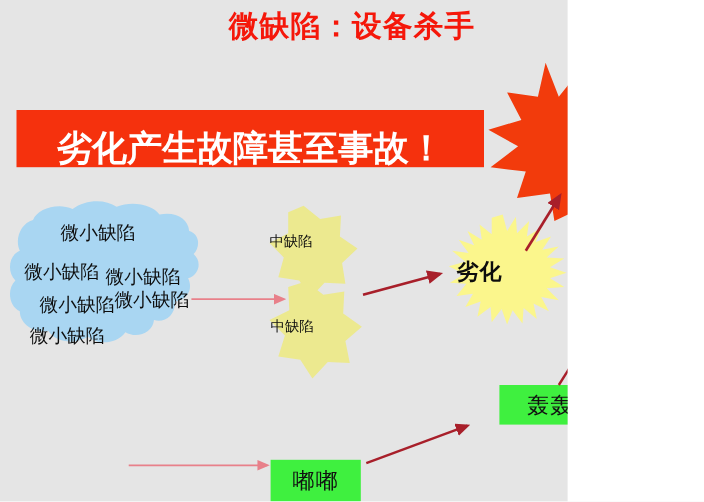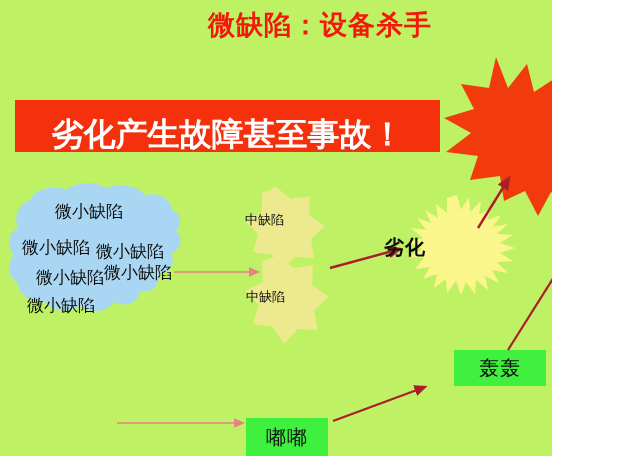--- a/index.html
+++ b/index.html
@@ -7,23 +7,22 @@
     padding: 0;
     background: #ffffff;
   }
   body {
     font-family: "DejaVu Sans", "Liberation Sans", sans-serif;
   }
   #stage {
     position: relative;
     width: 516px;
     height: 456px;
-    background: #bef264;
+    background: #e5e5e5;
     overflow: hidden;
-    padding-left: 36px;
   }
 
   
   #page-title {
     position: absolute;
     left: 0;
     top: 8px;
     width: 640px;
     text-align: center;
     font-size: 27px;
@@ -85,21 +84,21 @@
     top: 106px;
     font-size: 23px;
     font-weight: bold;
     color: #0d0d0d;
     white-space: nowrap;
     letter-spacing: 1px;
   }
   #decay-label {
     position: absolute;
     z-index: 4;
-    left: 384px;
+    left: 415px;
     top: 234px;
     font-size: 20px;
     font-weight: bold;
     color: #0d0d0d;
     white-space: nowrap;
     letter-spacing: 1px;
   }
 
   
   .gbox {

